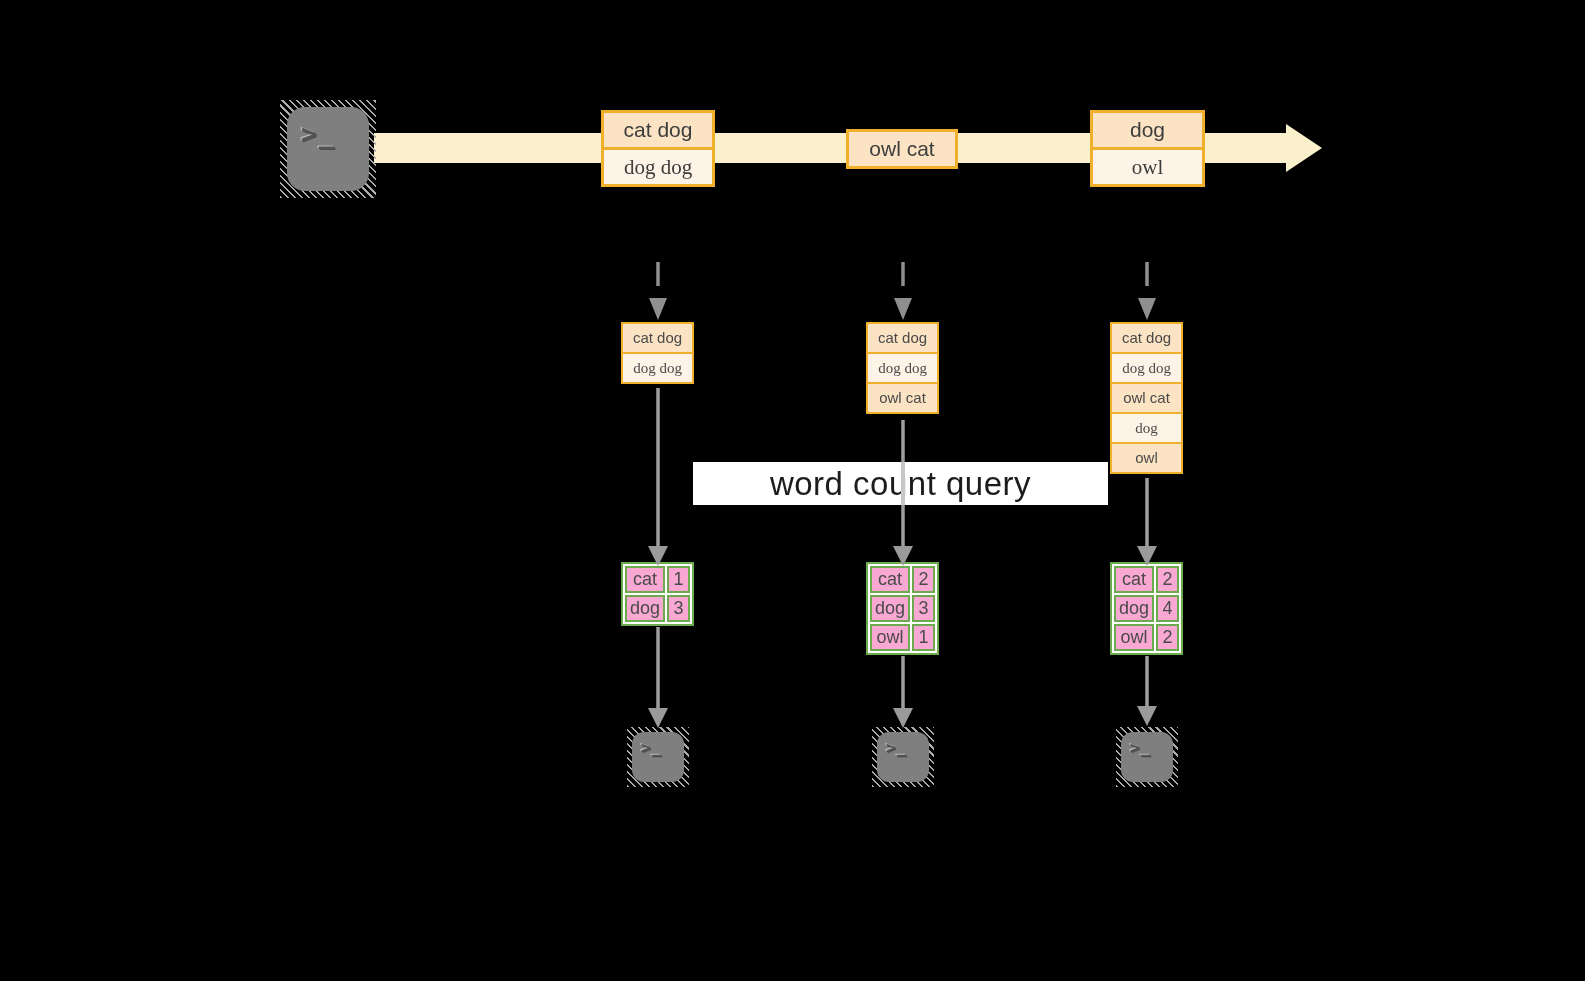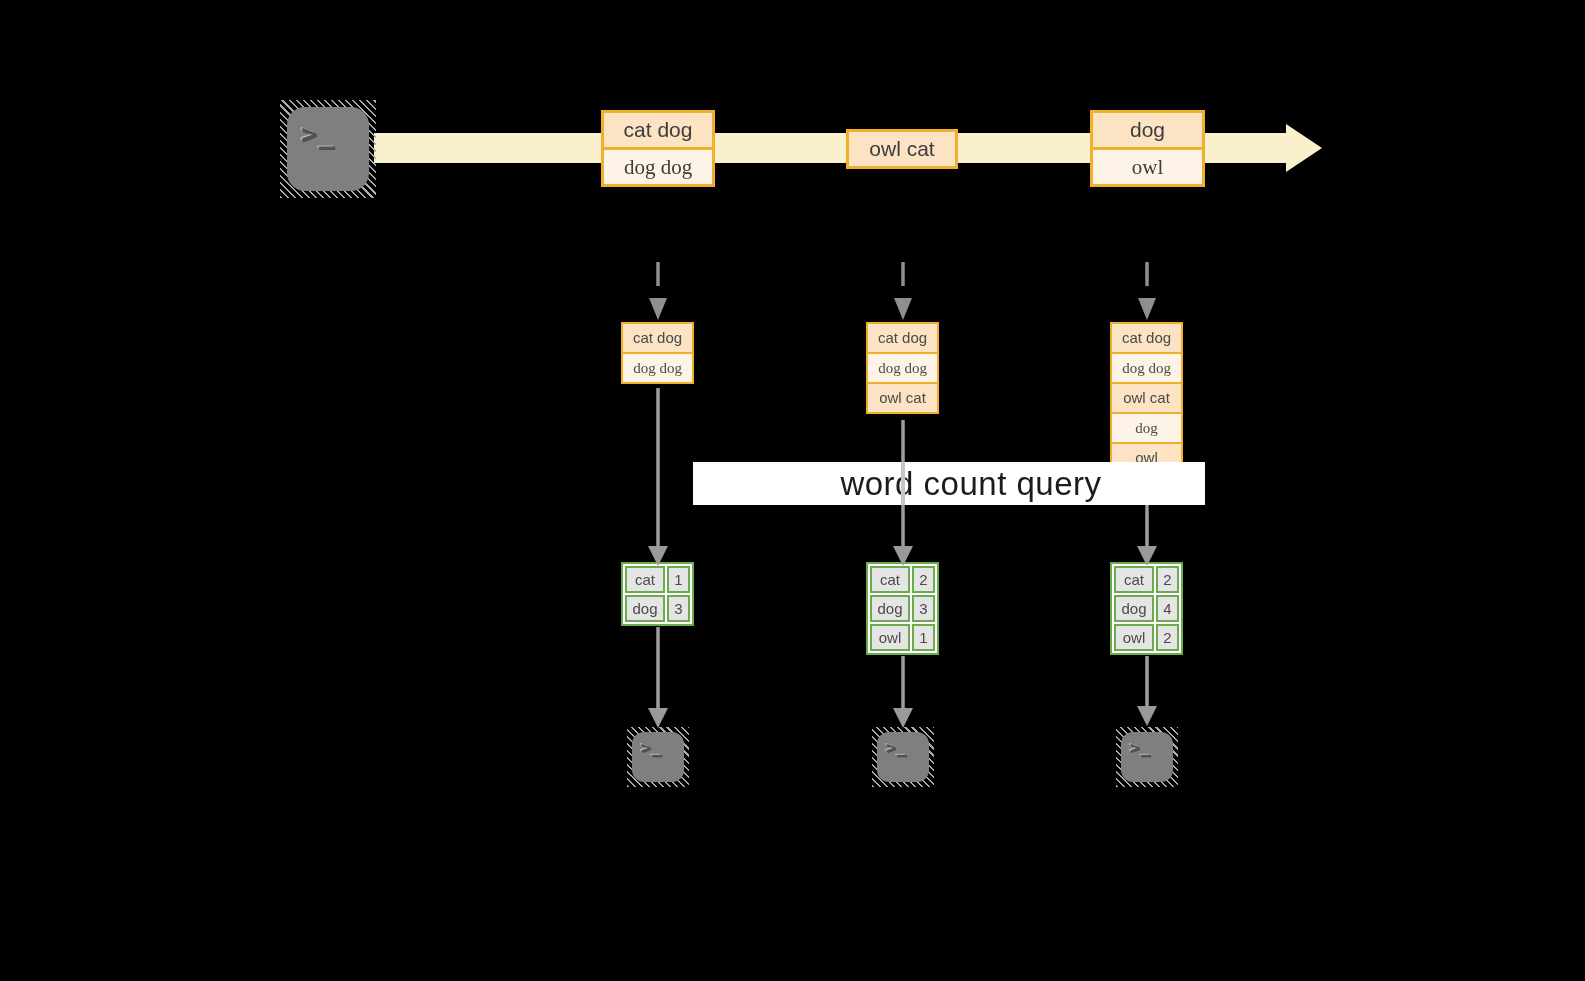--- a/index.html
+++ b/index.html
@@ -21,42 +21,42 @@
 
   
   .stack{border:2.5px solid #F0B02C;box-sizing:content-box;width:69px;z-index:3;}
   .srow{height:28px;line-height:28px;text-align:center;font-size:15px;color:#4a4a4a;}
   .srow + .srow{border-top:2.5px solid #F0B02C;}
 
   
   .gtable{background:#fff;border:2.5px solid #6CAA4E;padding:2px;width:65px;z-index:3;}
   .grow{display:flex;gap:2px;}
   .grow + .grow{margin-top:2px;}
-  .gcell{border:2px solid #6CAA4E;background:#e5e5e5;height:23px;line-height:23px;
-         text-align:center;font-size:15px;color:#4a4a4a;}
+  .gcell{border:2px solid #6CAA4E;background:#f9a8d4;height:23px;line-height:23px;
+         text-align:center;font-size:18px;color:#4a4a4a;}
   .gword{flex:0 0 36px;}
   .gcount{flex:1;}
 
   
   .term{background:repeating-linear-gradient(45deg,#ababab 0 1.5px,rgba(0,0,0,0) 1.5px 5px);}
   .term-body{position:absolute;background:#7f7f7f;}
   .term-lg{width:96px;height:98px;}
   .term-lg .term-body{inset:7px;border-radius:18px;}
   .term-sm{width:62px;height:60px;z-index:3;}
   .term-sm .term-body{inset:5px;border-radius:12px;}
   .glyph{position:absolute;font-family:"DejaVu Sans Mono",monospace;font-weight:bold;color:#545454;
          text-shadow:-1.5px -1.5px 0 rgba(225,225,225,.55),1px 1px 0 rgba(45,45,45,.6);}
   .term-lg .glyph{left:14px;top:12px;font-size:26px;letter-spacing:2px;}
   .term-sm .glyph{left:9px;top:6px;font-size:16px;letter-spacing:1px;}
 
   .arrow-svg{z-index:4;}
 
   
-  .banner{left:693px;top:462px;width:468px;height:43px;background:#fff;z-index:5;
-          display:flex;align-items:center;justify-content:center;padding-left:44px;}
+  .banner{left:693px;top:462px;width:415px;height:43px;background:#fff;z-index:5;
+          display:flex;align-items:center;justify-content:center;}
   .banner span{font-size:33px;font-weight:300;color:#1c1c1c;letter-spacing:.5px;}
   .banner-line{left:901px;top:462px;width:3.5px;height:43px;background:#c6c6c6;z-index:6;}
 </style>
 </head>
 <body>
 
 <div class="abs" style="left:0;top:0;width:1585px;height:981px;">
 
   <div class="abs band"></div>
   <div class="abs band-head"></div>

